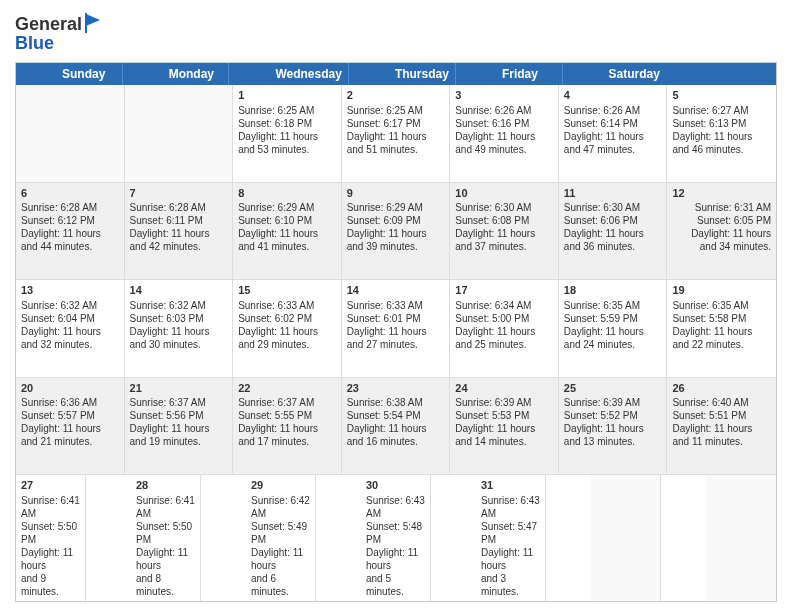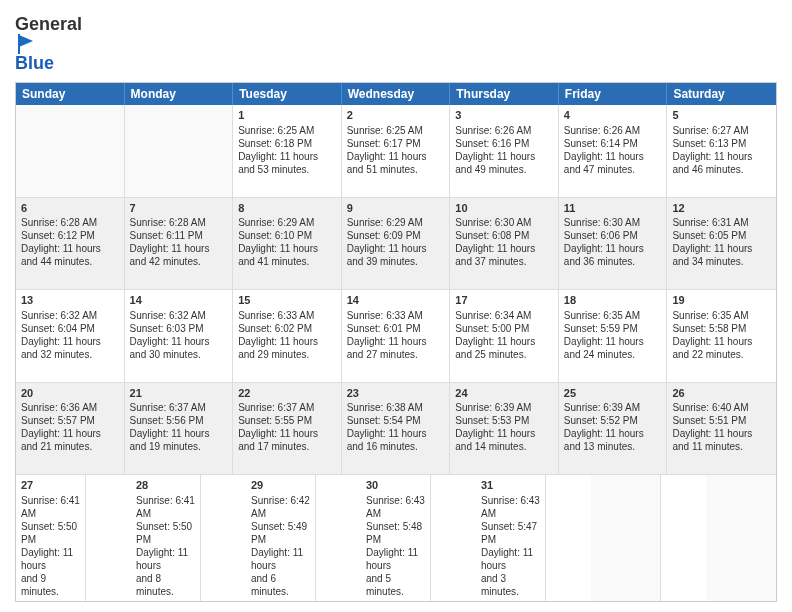--- a/index.html
+++ b/index.html
@@ -60,20 +60,21 @@
       grid-template-columns: repeat(7, 1fr);
       background: #2a6db5;
     }
     .cal-header-cell {
       color: #fff;
       font-size: 12px;
       font-weight: bold;
       padding: 4px 6px;
       text-align: left;
       border-right: 1px solid #4a8dd5;
+      margin-left: 40px;
     }
     .cal-header-cell:last-child { border-right: none; }
     .cal-body {
       flex: 1;
       display: flex;
       flex-direction: column;
     }
     .cal-row {
       display: grid;
       grid-template-columns: repeat(7, 1fr);
@@ -105,41 +106,40 @@
       color: #333;
     }
   </style>
 </head>
 <body>
 
 <div class="page">
   <div class="header">
     <div class="logo">
       <div>
-        <div style="display:flex;flex-direction:column;">
+        <div style="display:flex;">
           <span class="logo-general" style="font-size:18px;font-weight:bold;color:#333;">General</span>
           <svg class="logo-icon" viewBox="0 0 18 22" xmlns="http://www.w3.org/2000/svg">
             <polygon points="2,2 16,8 2,14" fill="#1a6abf"></polygon>
             <rect x="1" y="1" width="2" height="20" fill="#1a6abf"></rect>
           </svg>
         </div>
         <div class="logo-blue" style="font-size:18px;font-weight:bold;color:#1a5db5;margin-top:-2px;">Blue</div>
       </div>
     </div>
     <div class="title-section">
       <div class="month-title"></div>
       <div class="subtitle"></div>
     </div>
   </div>
 
   <div class="calendar">
     <div class="cal-header">
     <div class="cal-header-cell">Sunday</div>
         <div class="cal-header-cell">Monday</div>
-        <div class="cal-header-cell">Tuesday</div>
         <div class="cal-header-cell">Wednesday</div>
         <div class="cal-header-cell">Thursday</div>
         <div class="cal-header-cell">Friday</div>
         <div class="cal-header-cell">Saturday</div>
       </div>
     <div class="cal-body">
     <div class="cal-row">
           <div class="cal-cell empty"></div>
           <div class="cal-cell empty"></div>
           <div class="cal-cell">
@@ -216,21 +216,21 @@
           </div>
           <div class="cal-cell shaded">
             <div class="day-num">11</div>
             <div class="cell-text" style="white-space: pre-line;">Sunrise: 6:30 AM
 Sunset: 6:06 PM
 Daylight: 11 hours
 and 36 minutes.</div>
           </div>
           <div class="cal-cell shaded">
             <div class="day-num">12</div>
-            <div class="cell-text" style="white-space: pre-line;">Sunrise: 6:31 AM
+            <div class="cell-text" style="white-space: pre-line; text-align: right;">Sunrise: 6:31 AM
 Sunset: 6:05 PM
 Daylight: 11 hours
 and 34 minutes.</div>
           </div>
         </div>
         <div class="cal-row">
           <div class="cal-cell">
             <div class="day-num">13</div>
             <div class="cell-text" style="white-space: pre-line;">Sunrise: 6:32 AM
 Sunset: 6:04 PM

